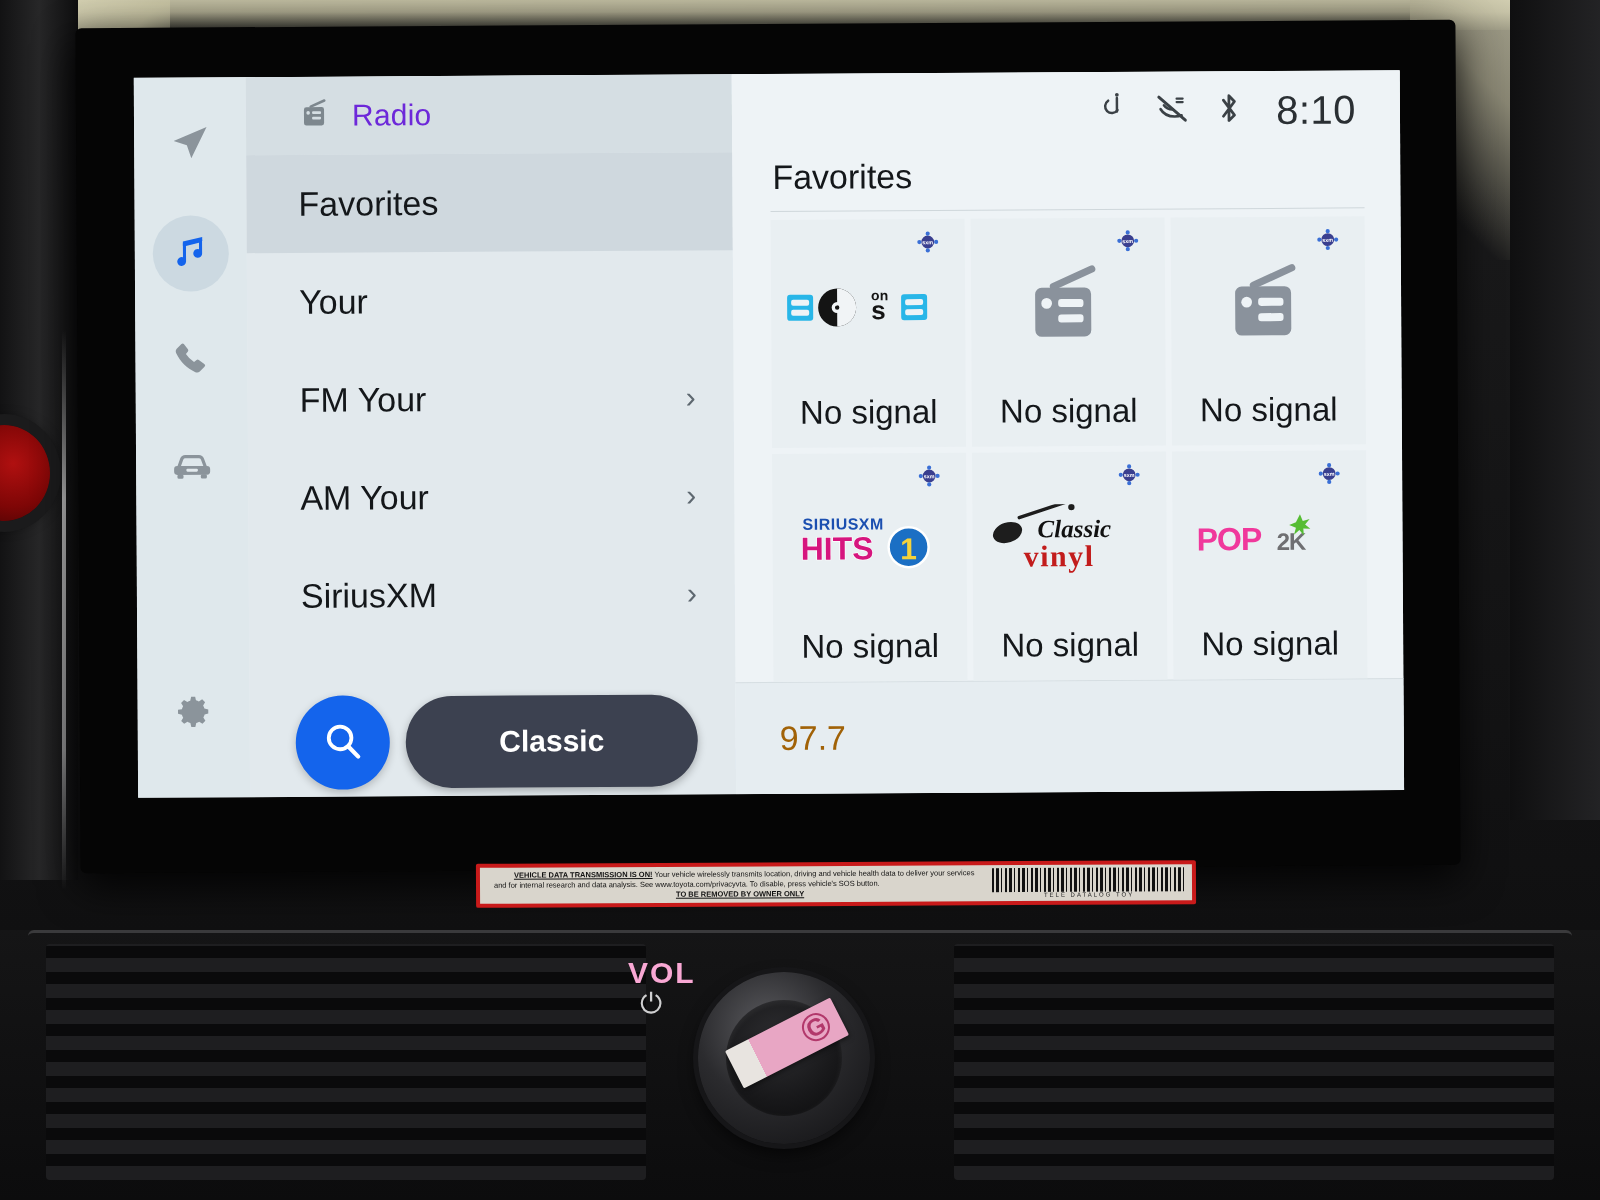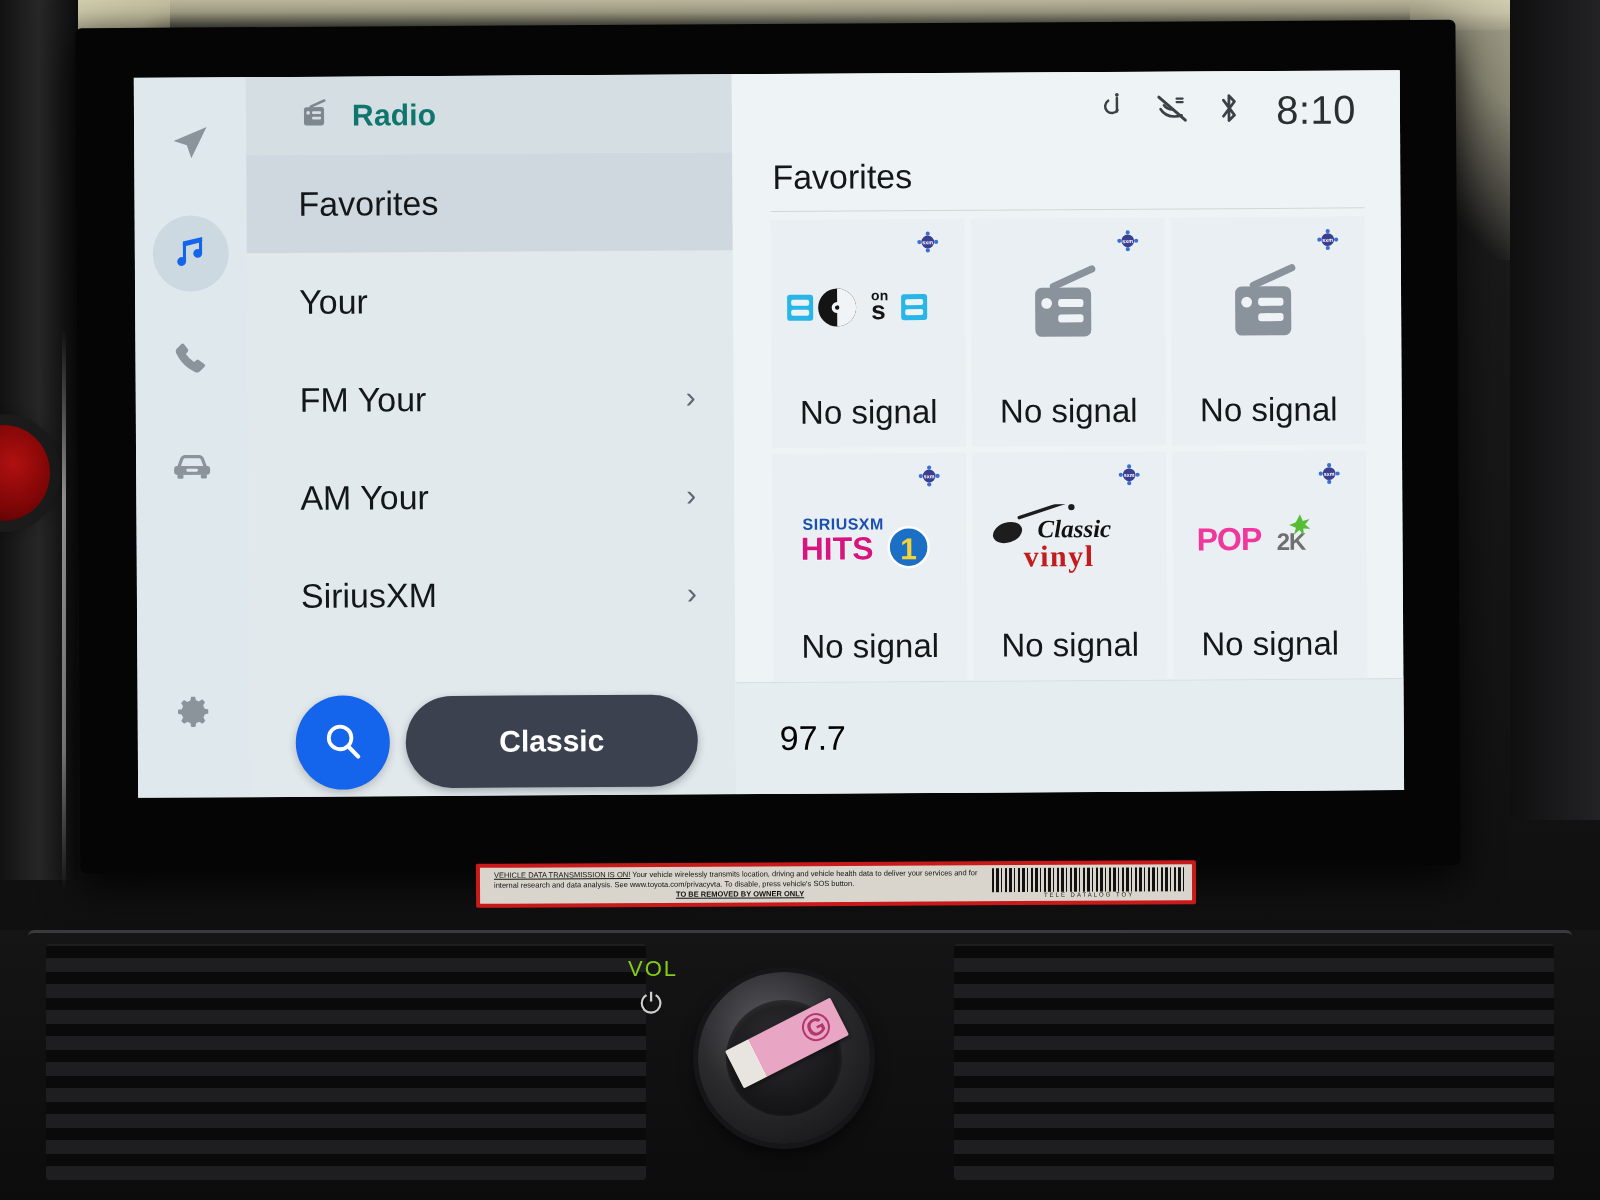--- a/index.html
+++ b/index.html
@@ -95,21 +95,21 @@
     display:flex; flex-direction:column;
   }
   .menu-header{
     height:78px;
     display:flex; align-items:center;
     padding-left:52px;
     background:#d5dee3;
     gap:18px;
   }
   .menu-header-label{
-    font-size:30px; color:#0f766e; letter-spacing:.2px;font-weight:bold;
+    font-size:30px; color:#6d28d9; letter-spacing:.2px;
   }
   .menu-list{ flex:1; position:relative; }
   .menu-row{
     height:98px;
     display:flex; align-items:center;
     padding:0 38px 0 52px;
     font-size:34px; color:#14171a;
     position:relative;
   }
   .menu-row.selected{ background:#cfd8de; }
@@ -189,21 +189,21 @@
     font-size:33px; color:#14171a;
     padding-bottom:4px;
   }
   .nowplaying{
     height:112px;
     background:#e6edf1;
     display:flex; align-items:center;
     padding-left:44px;
     border-top:1px solid #d6dee2;
   }
-  .nowplaying-freq{ font-size:34px; color:#000000; }
+  .nowplaying-freq{ font-size:34px; color:#a16207; }
 
   
   .vent-band{
     position:absolute; left:0; top:930px; width:1600px; height:270px;
     background:linear-gradient(180deg,#151516 0%, #0c0c0d 100%);
   }
   .vent-grill{
     position:absolute; top:14px; height:236px;
     background:
       repeating-linear-gradient(0deg,#1e1e20 0px,#1e1e20 14px,#0a0a0b 14px,#0a0a0b 26px);
@@ -224,21 +224,21 @@
     border-radius:2px;
     display:flex; align-items:center;
     overflow:hidden;
     transform:rotate(-0.3deg);
   }
   .sticker-text{
     flex:1; padding:2px 6px 2px 14px;
     font-size:7.5px; line-height:1.25; color:#111;
     font-family:"Liberation Sans", sans-serif;
   }
-  .sticker-head{ font-weight:400; text-decoration:underline; }
+  .sticker-head{ font-weight:700; text-decoration:underline;margin-left:20px; }
   .sticker-foot{ text-align:center; font-weight:700; text-decoration:underline; padding-top:1px; }
   .sticker-barcode{
     width:200px; height:100%;
     display:flex; flex-direction:column; justify-content:center;
     padding-right:6px;
   }
   .barcode-bars{
     height:24px;
     background:repeating-linear-gradient(90deg,#111 0 2px,#d9d5cc 2px 4px,#111 4px 7px,#d9d5cc 7px 9px,#111 9px 10px,#d9d5cc 10px 13px);
   }
@@ -254,21 +254,21 @@
     box-shadow:0 0 0 5px #161618, 0 8px 18px rgba(0,0,0,.75);
   }
   .knob-inner{
     position:absolute; left:36px; top:40px; width:116px; height:116px;
     border-radius:50%;
     background:radial-gradient(circle at 45% 35%, #2e2e31 0%, #18181a 60%, #0b0b0c 100%);
     box-shadow:inset 0 2px 6px rgba(255,255,255,.08);
   }
   .vol-label{
     position:absolute; left:-62px; top:-4px;
-    color:#84cc16; font-size:22px; font-weight:400; letter-spacing:2px;
+    color:#f9a8d4; font-size:30px; font-weight:700; letter-spacing:2px;
   }
   .power-glyph{
     position:absolute; left:-50px; top:28px;
     color:#cfcfd0; font-size:28px;
   }
   .knob-sticker{
     position:absolute; left:38px; top:62px; width:118px; height:42px;
     background:linear-gradient(90deg,#e8e4e0 0 22%, #e8a6c4 22% 100%);
     transform:rotate(-27deg);
     border-radius:2px;

